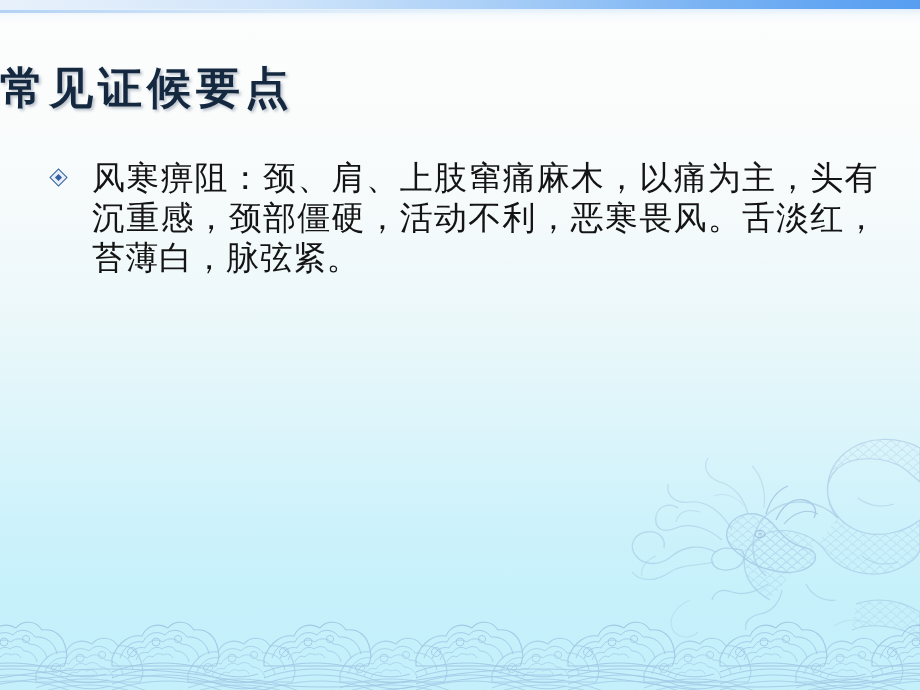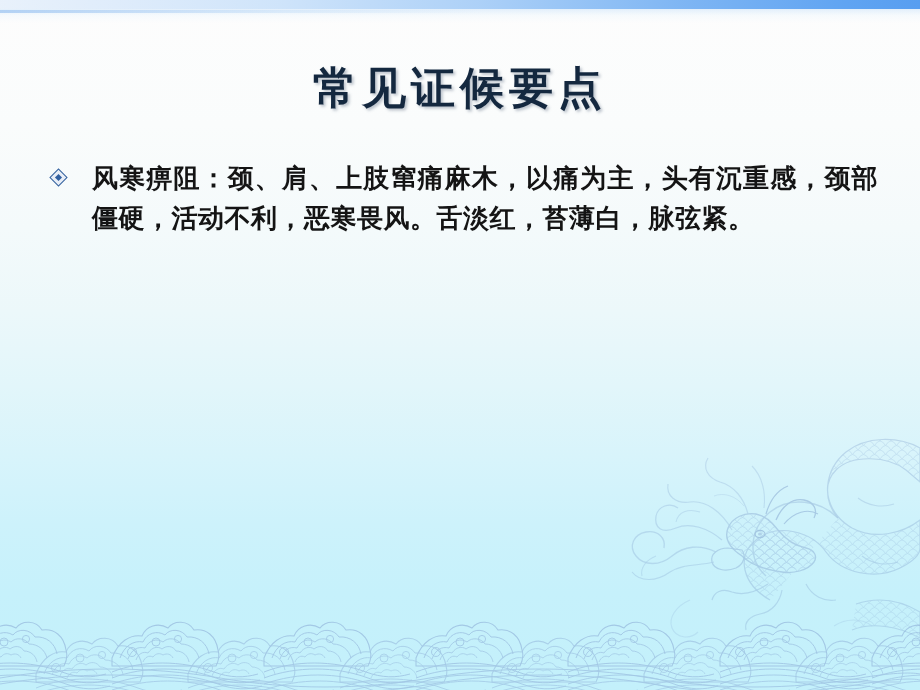--- a/index.html
+++ b/index.html
@@ -72,21 +72,20 @@
     height: 690px;
     pointer-events: none;
   }
 
   
   .title {
     position: absolute;
     top: 64px;
     left: 0;
     width: 920px;
-    text-align: center;
     font-family: "DejaVu Serif", "Liberation Serif", serif;
     font-size: 44px;
     font-weight: bold;
     letter-spacing: 5px;
     color: #14283f;
     text-shadow: 2px 2px 3px rgba(110,125,145,0.45);
     line-height: 1.1;
     white-space: nowrap;
   }
 
@@ -121,27 +120,26 @@
   .diamond::after {
     content: "";
     position: absolute;
     left: 2.5px; top: 2.5px;
     width: 5px; height: 5px;
     background: #2f5fa0;
   }
   .bullet-text {
     flex: 1 1 auto;
     font-family: "DejaVu Serif", "Liberation Serif", serif;
-    font-size: 26px;
+    font-size: 33px;
     line-height: 40px;
     color: #141414;
     letter-spacing: 0.5px;
     text-align: justify;
     text-justify: inter-character;
-    font-weight: bold;
   }
 </style>
 </head>
 <body>
 
 <div class="slide">
 
   <svg class="artwork" viewBox="0 0 920 690" width="920" height="690" xmlns="http://www.w3.org/2000/svg">
     <defs>
 

